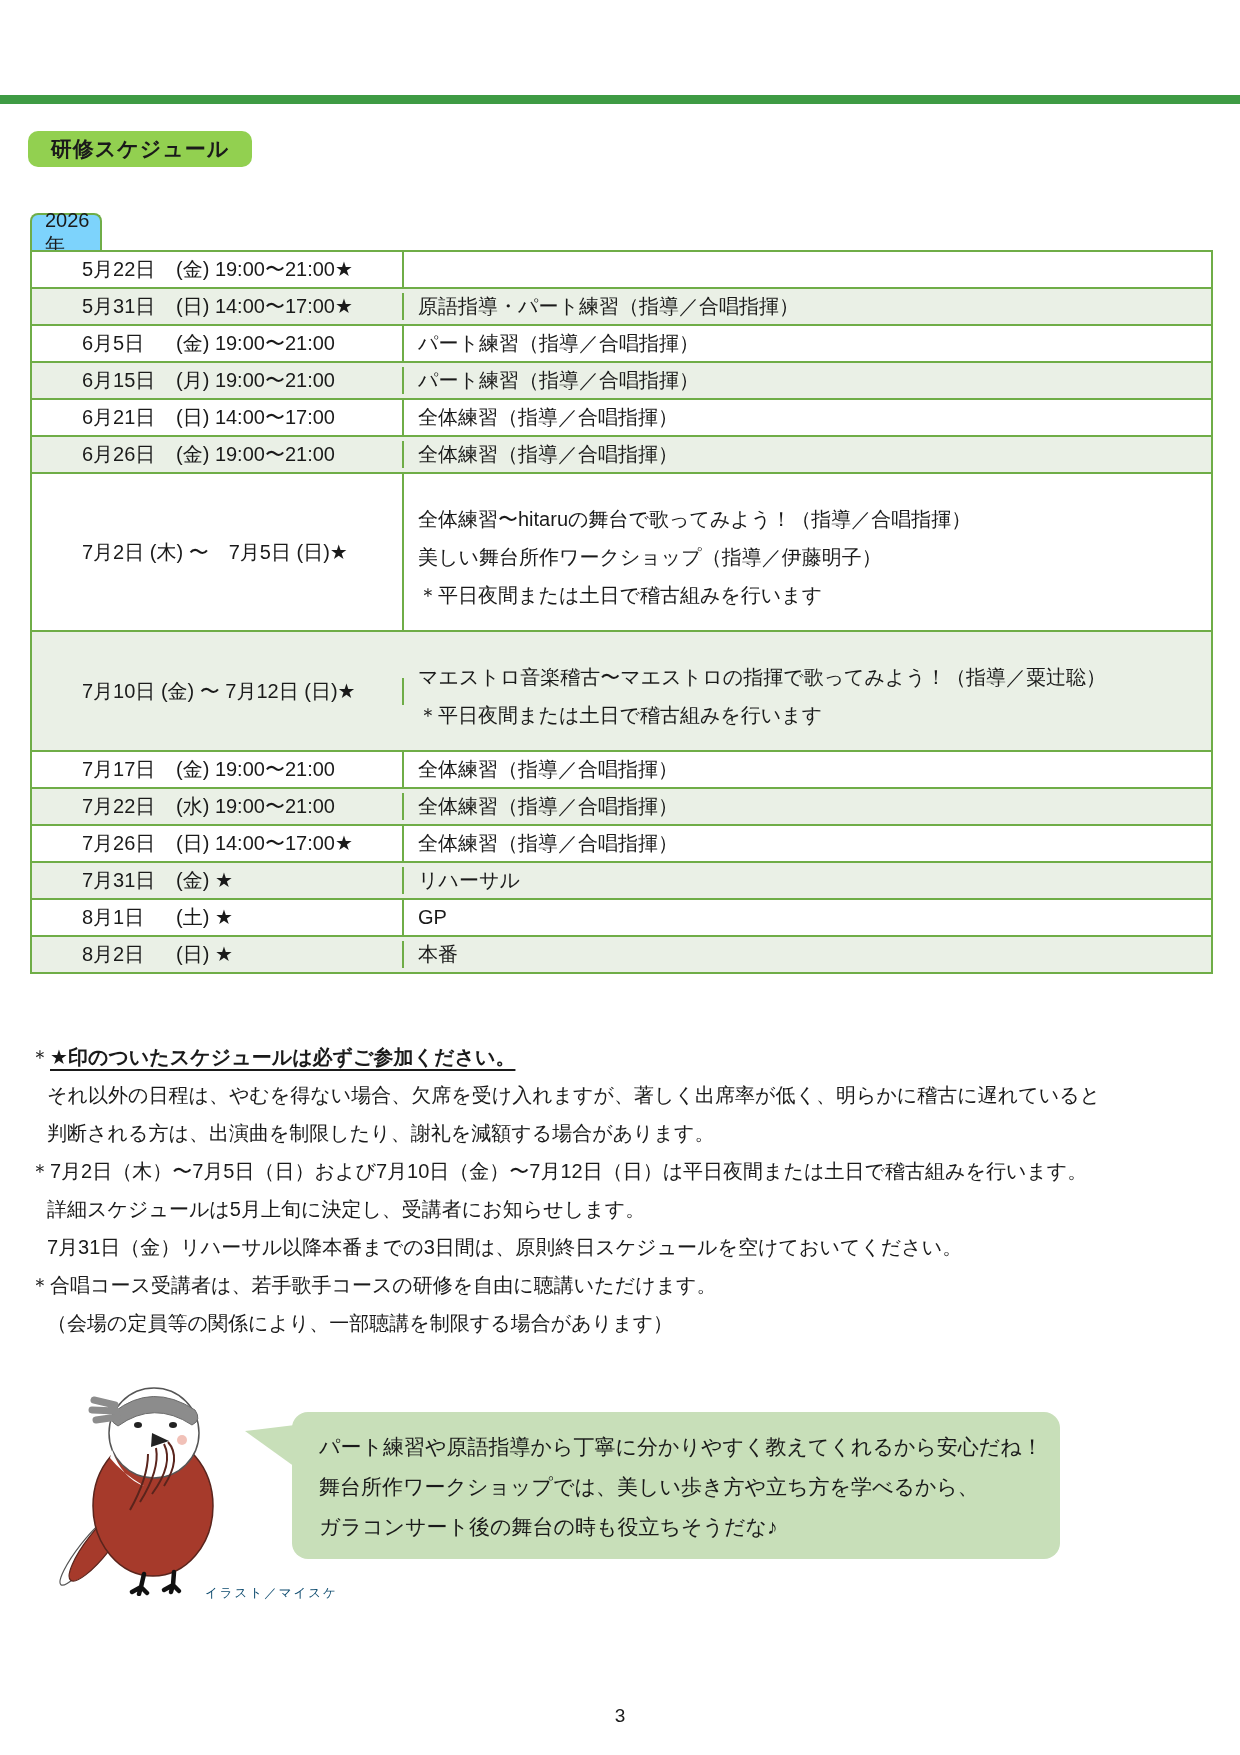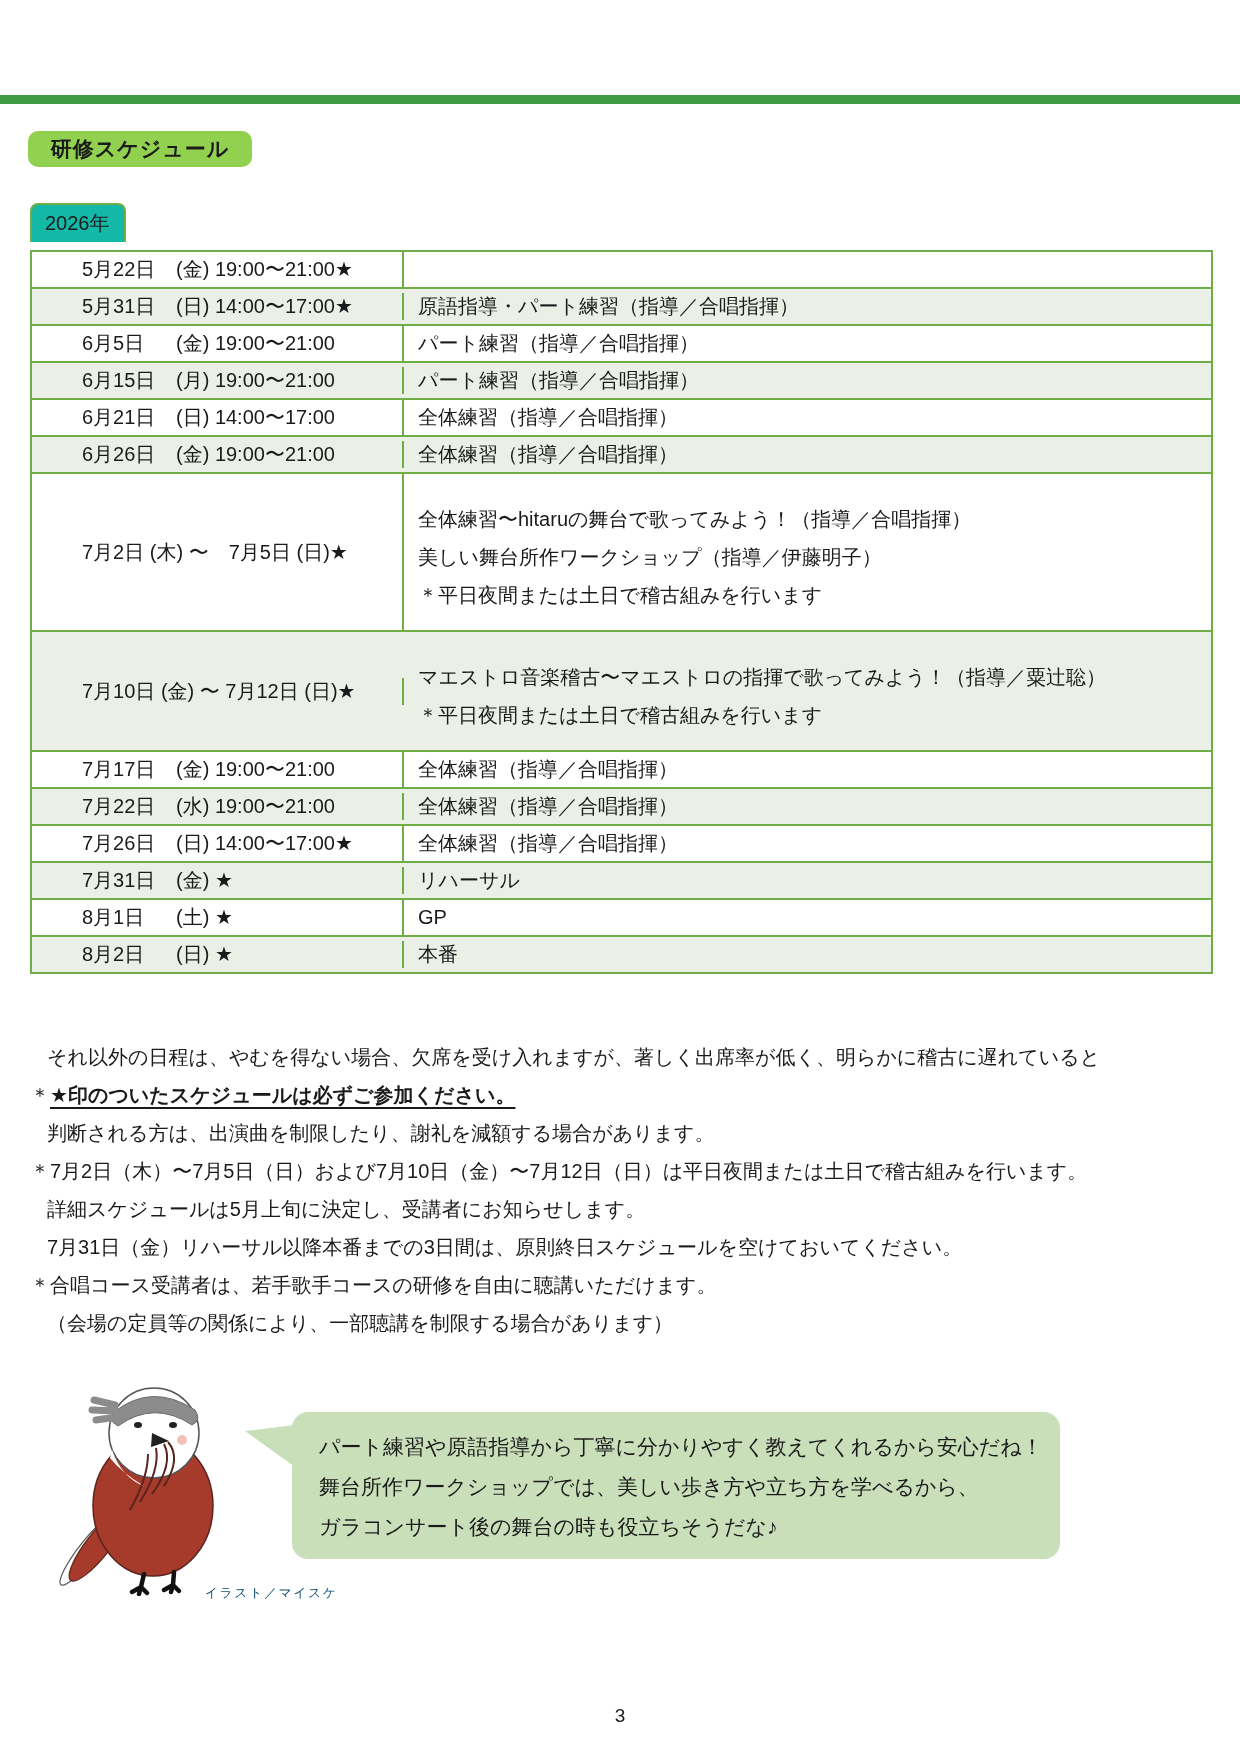--- a/index.html
+++ b/index.html
@@ -9,21 +9,21 @@
   *{margin:0;padding:0;box-sizing:border-box;}
   body{background:#fff;font-family:"Liberation Sans","DejaVu Sans",sans-serif;color:var(--ink);}
   .page{position:relative;width:1240px;height:1755px;background:#ffffff;overflow:hidden;}
 
   .top-bar{position:absolute;left:0;top:95px;width:1240px;height:9px;background:var(--bar);}
 
   .badge{position:absolute;left:28px;top:131px;width:224px;height:36px;background:var(--badge);
          border-radius:10px;display:flex;align-items:center;justify-content:center;
          font-weight:bold;font-size:21px;letter-spacing:1px;}
 
-  .year-tab{position:absolute;left:30px;top:203px;width:96px;height:39px;background:#14b8a6;
+  .year-tab{position:absolute;left:30px;top:213px;width:72px;height:39px;background:#7dd3fc;
             border:2px solid var(--border);border-bottom:none;border-radius:8px 8px 0 0;
             display:flex;align-items:center;padding-left:13px;font-size:20px;}
 
   .schedule-table{position:absolute;left:30px;top:250px;width:1183px;
                   border:2px solid var(--border);background:#fff;}
   .row{display:flex;min-height:35px;background:#fff;}
   .row + .row{border-top:2px solid var(--border);}
   .row.shaded{background:var(--shade);align-items:center;}
   .cell-date{width:336px;border-right:2px solid var(--border);padding:0 4px 0 14px;
              display:flex;align-items:center;font-size:20px;margin-left:36px;}
@@ -188,22 +188,22 @@
           <span class="d1">8月2日</span>
           <span class="d2">(日) ★</span>
         </div>
         <div class="cell-event">
           <div class="ev-line">本番</div>
         </div>
       </div>
     </div>
 
   <div class="notes" id="notes">
+      <div class="note"><span class="marker">＊</span><span class="txt em">★印のついたスケジュールは必ずご参加ください。</span></div>
       <div class="note cont"><span class="txt">それ以外の日程は、やむを得ない場合、欠席を受け入れますが、著しく出席率が低く、明らかに稽古に遅れていると</span></div>
-      <div class="note"><span class="marker">＊</span><span class="txt em">★印のついたスケジュールは必ずご参加ください。</span></div>
       <div class="note cont"><span class="txt">判断される方は、出演曲を制限したり、謝礼を減額する場合があります。</span></div>
       <div class="note"><span class="marker">＊</span><span class="txt">7月2日（木）〜7月5日（日）および7月10日（金）〜7月12日（日）は平日夜間または土日で稽古組みを行います。</span></div>
       <div class="note cont"><span class="txt">詳細スケジュールは5月上旬に決定し、受講者にお知らせします。</span></div>
       <div class="note cont"><span class="txt">7月31日（金）リハーサル以降本番までの3日間は、原則終日スケジュールを空けておいてください。</span></div>
       <div class="note"><span class="marker">＊</span><span class="txt">合唱コース受講者は、若手歌手コースの研修を自由に聴講いただけます。</span></div>
       <div class="note cont"><span class="txt">（会場の定員等の関係により、一部聴講を制限する場合があります）</span></div>
     </div>
 
   <svg class="bird" viewBox="0 0 192 218" xmlns="http://www.w3.org/2000/svg">
 

